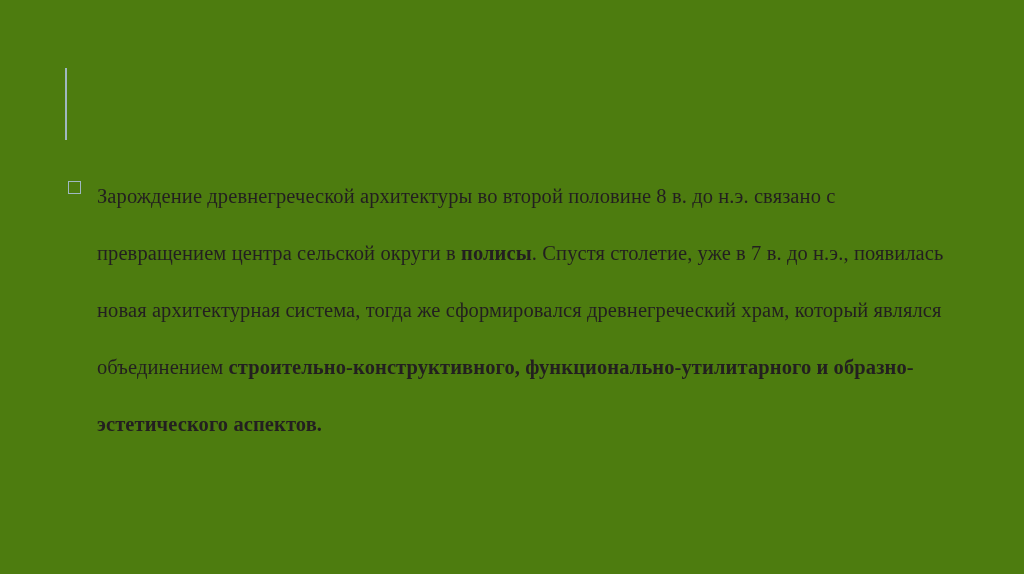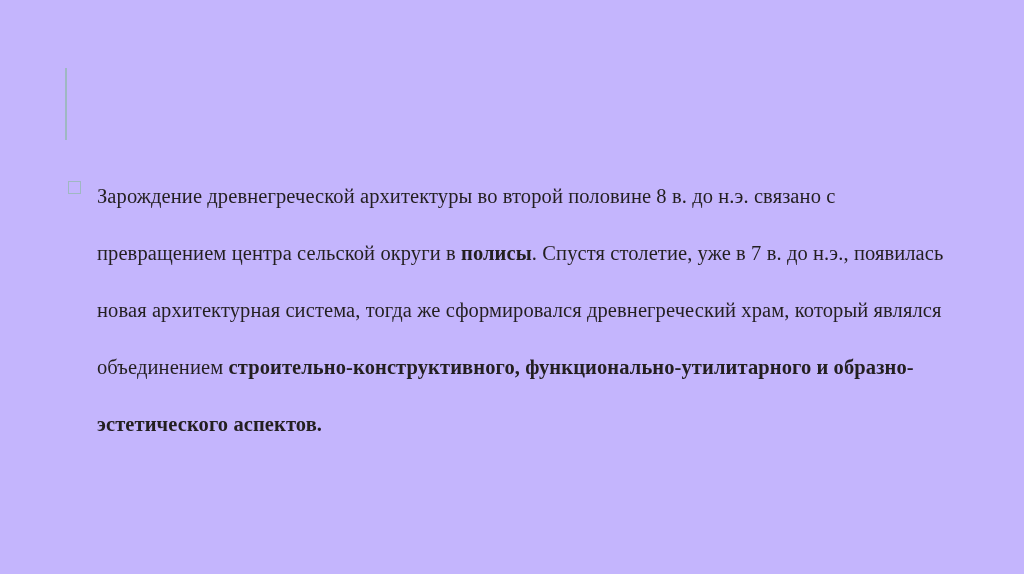--- a/index.html
+++ b/index.html
@@ -10,21 +10,21 @@
     width: 1024px;
     height: 574px;
     background: #ececec;
     font-family: "Liberation Serif", serif;
     overflow: hidden;
   }
   .slide {
     position: relative;
     width: 1024px;
     height: 574px;
-    background: #c4b5fd;
+    background: #4d7c0f;
     box-sizing: border-box;
   }
   
   .accent-rule {
     position: absolute;
     left: 65px;
     top: 68px;
     width: 2px;
     height: 72px;
     background: #9fb8c2;

